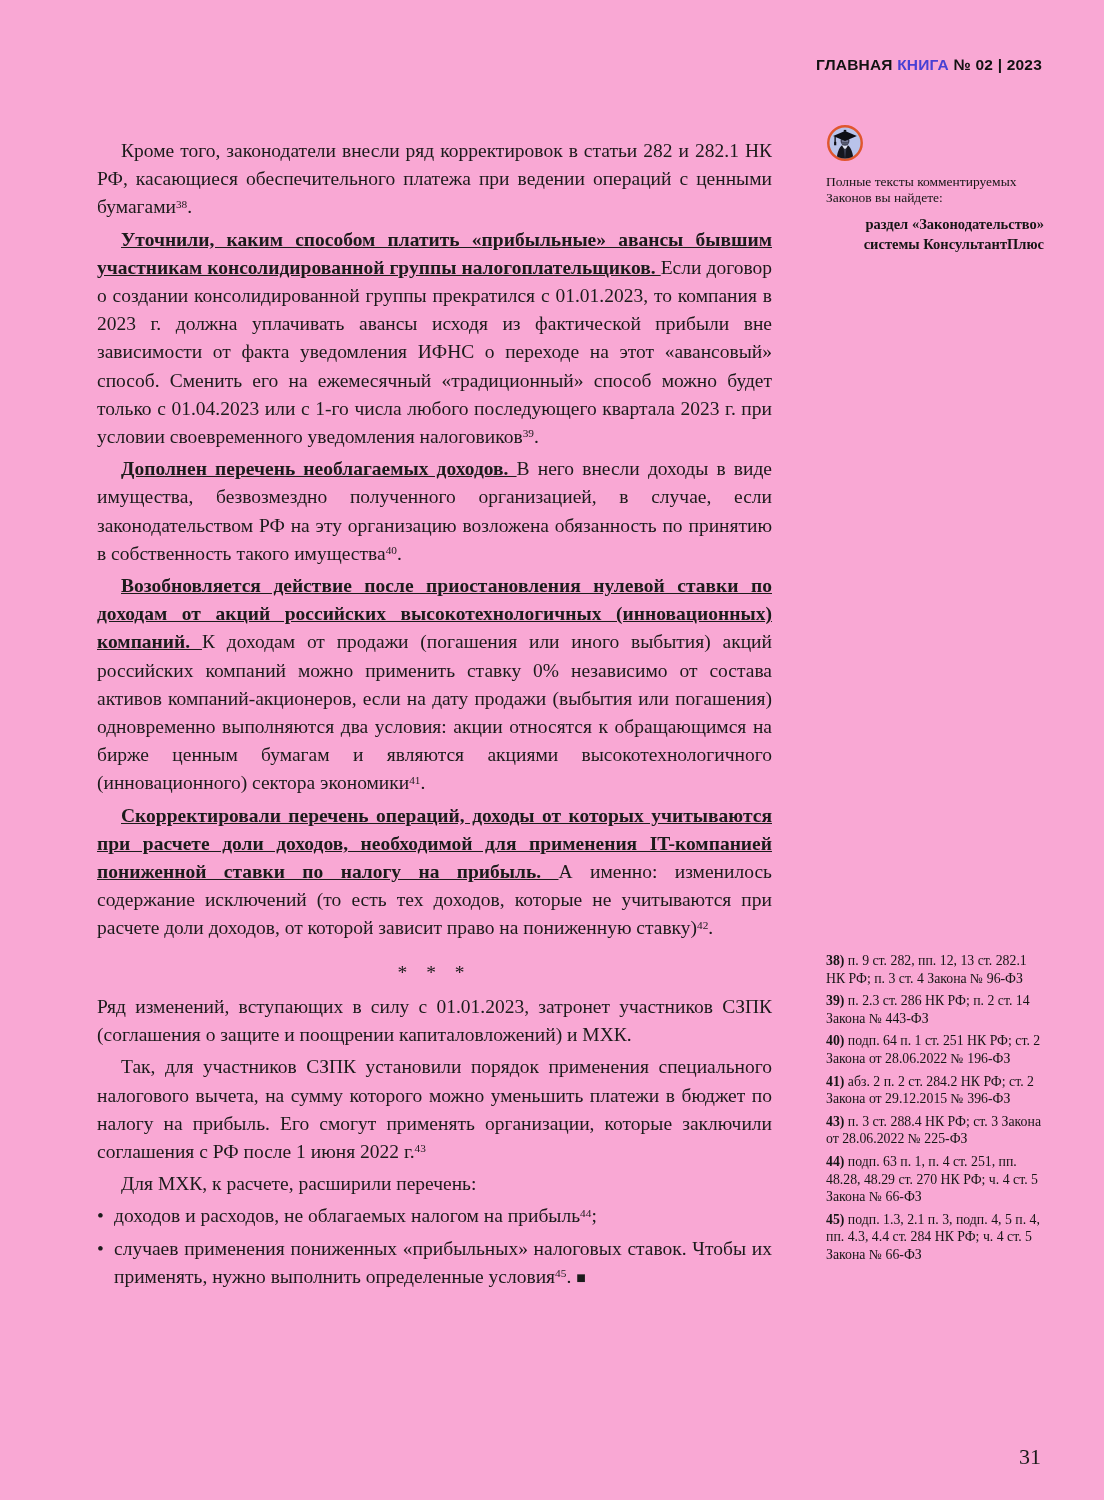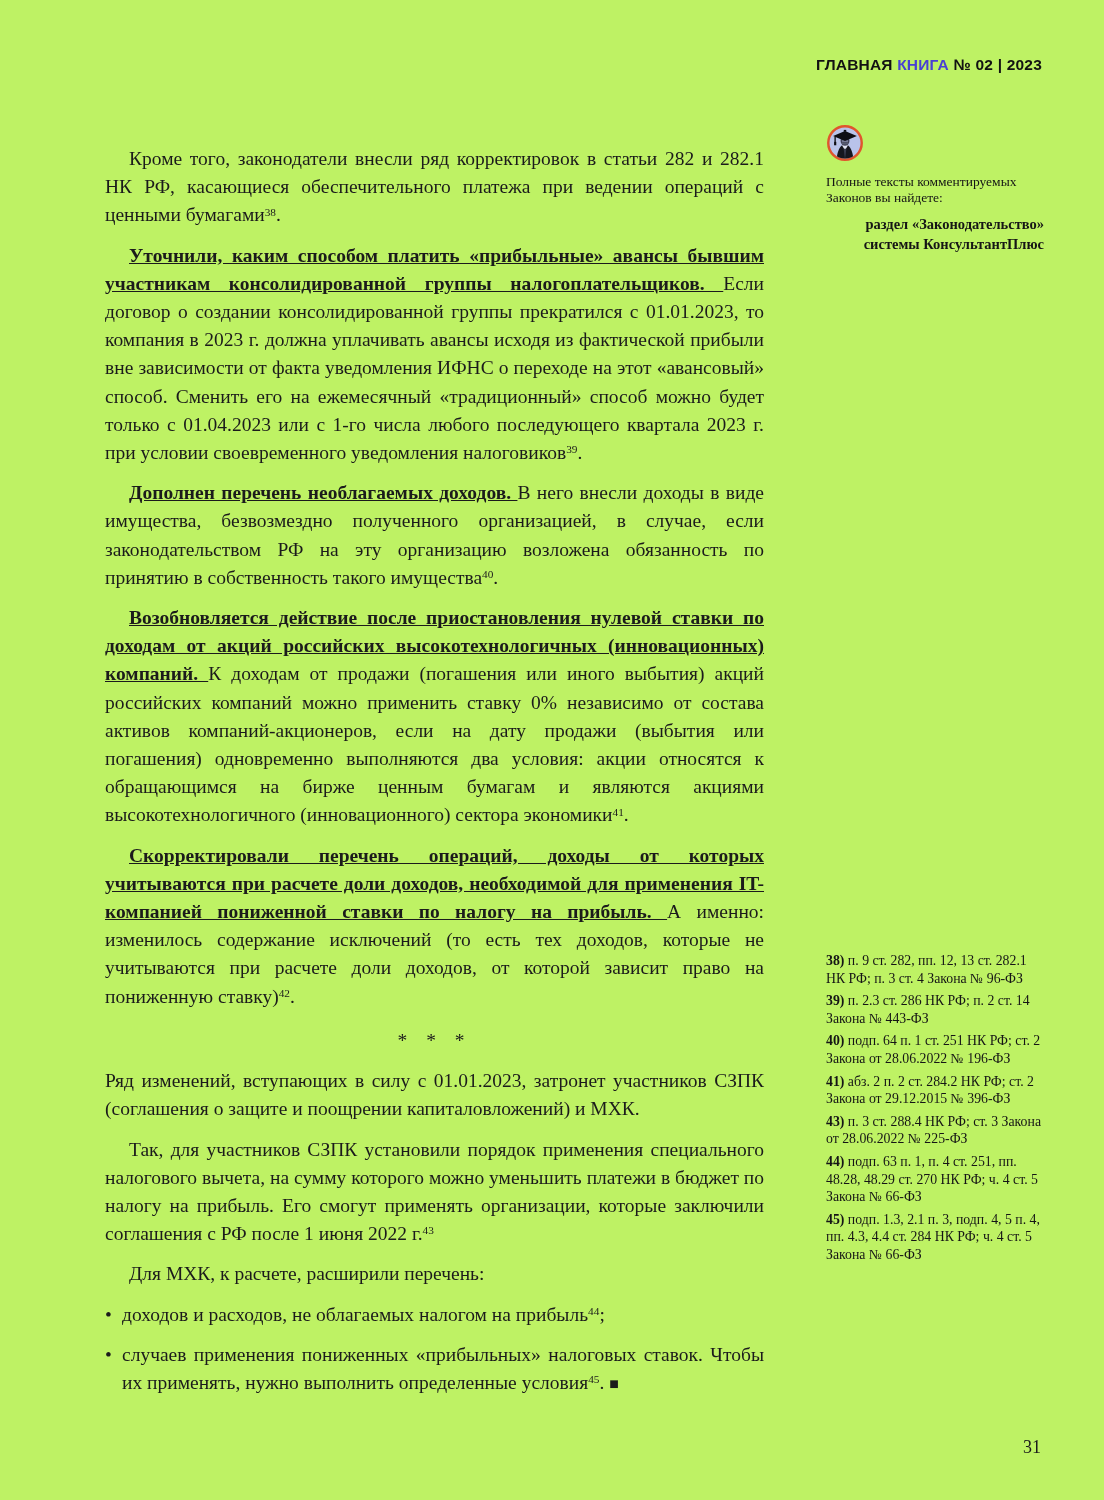--- a/index.html
+++ b/index.html
@@ -4,21 +4,21 @@
 <style>
   html, body { margin: 0; padding: 0; }
   body {
     width: 1104px; height: 1500px;
     background: #f6f6f4;
     font-family: "Liberation Serif", serif;
   }
   .page {
     position: relative;
     width: 1104px; height: 1500px;
-    background: #bef264;
+    background: #f9a8d4;
     overflow: hidden;
     color: #1b1b1b;
   }
 
   
   .mag-header {
     position: absolute;
     top: 56px; right: 62px;
     font-family: "Liberation Sans", sans-serif;
     font-weight: bold;
@@ -32,21 +32,21 @@
   
   .article {
     position: absolute;
     left: 93px; top: 133px;
     width: 683px;
     font-size: 19.5px;
     line-height: 28.2px;
     text-align: justify;
     color: #1b1b1b;
   }
-  .body-par { margin: 12px; position: relative; }
+  .body-par { margin: 4px; position: relative; }
   .body-par.indent { text-indent: 24px; }
   .body-par b { font-weight: bold; text-decoration: underline; }
   .body-par sup {
     font-size: 0.58em;
     line-height: 0;
     position: relative;
     top: -0.5em;
     vertical-align: baseline;
   }
   .stars {
@@ -91,22 +91,22 @@
     font-size: 13.8px;
     line-height: 17.6px;
     color: #151515;
   }
   .footnote { margin: 4px 0 5px 0; }
   .footnote b { font-weight: bold; }
 
   
   .page-number {
     position: absolute;
-    right: 63px; bottom: 42px;
-    font-size: 18px;
+    right: 63px; bottom: 30px;
+    font-size: 22px;
     color: #1b1b1b;
     font-family: Liberation Serif, serif;
   }
 </style>
 </head>
 <body>
 
 <div class="page">
 
   <div class="mag-header">

